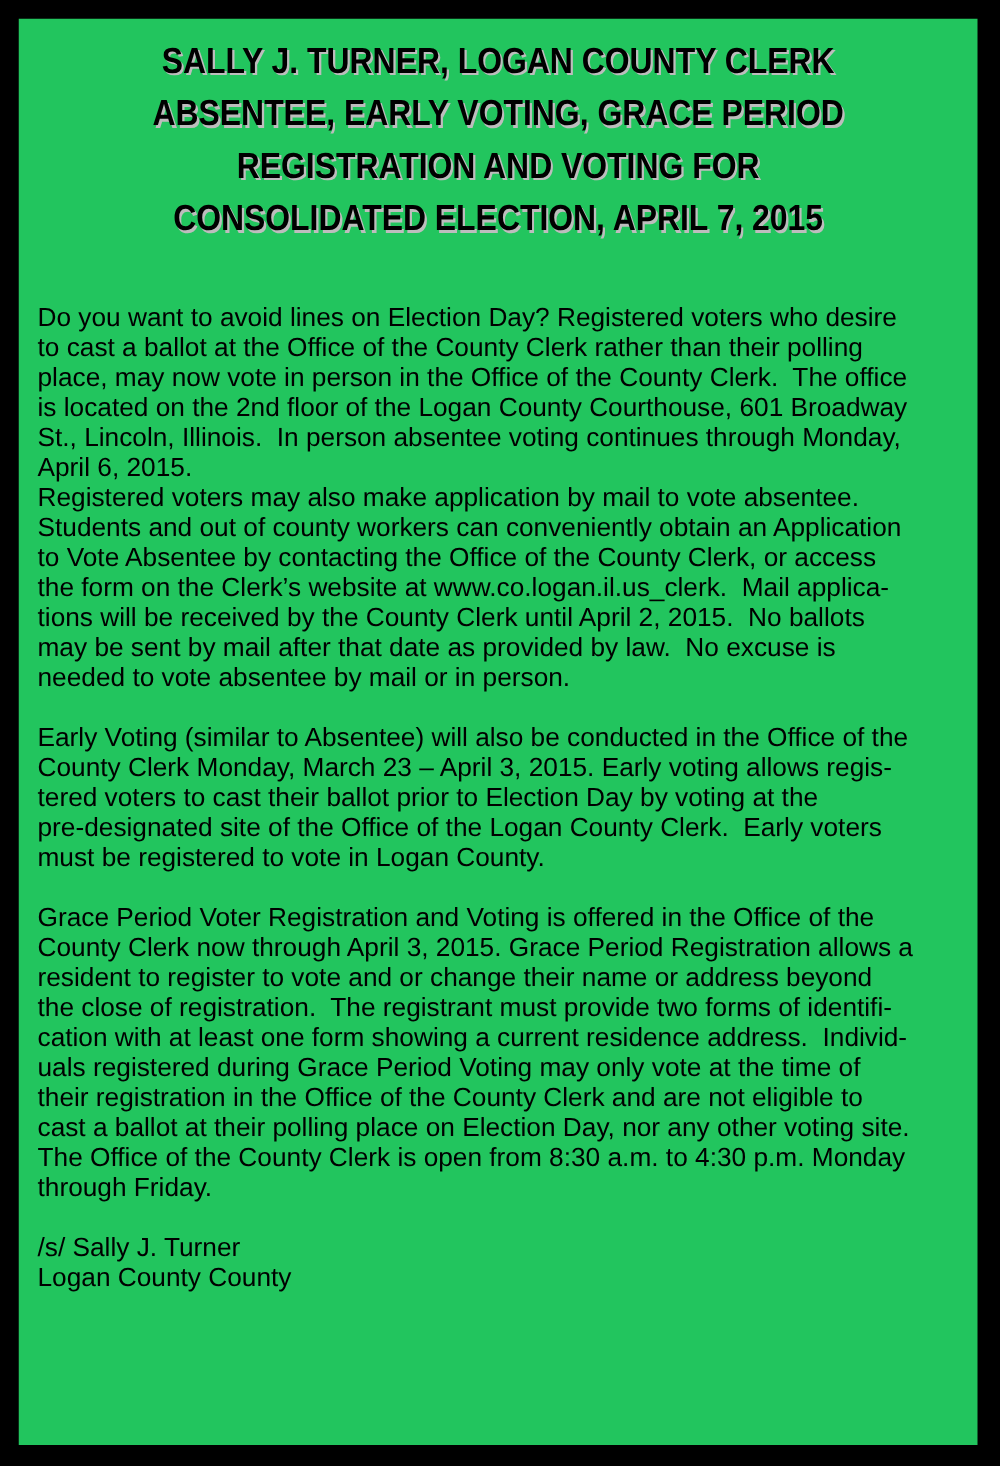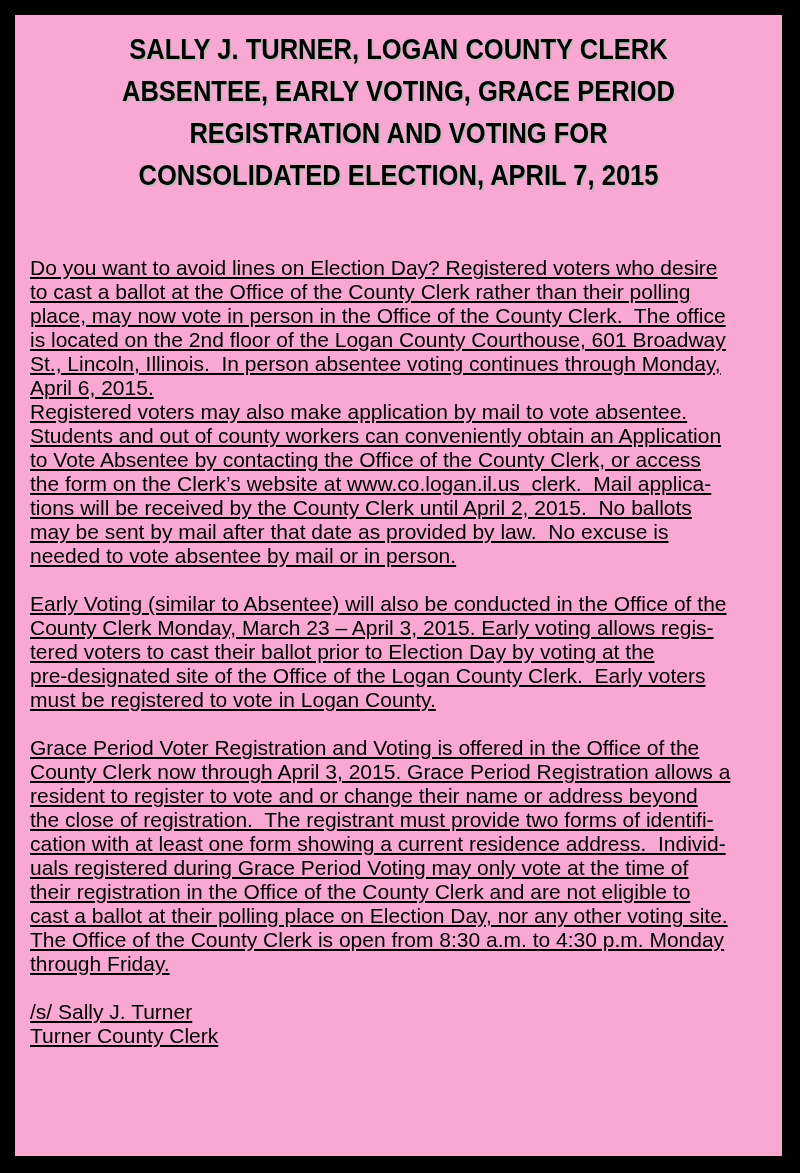--- a/index.html
+++ b/index.html
@@ -13,42 +13,41 @@
     position: relative;
     overflow: hidden;
     font-family: "Liberation Sans", sans-serif;
   }
   .sheet {
     position: absolute;
     left: 15px;
     top: 15px;
     right: 18px;
     bottom: 17px;
-    background: #f9a8d4;
+    background: #22c55e;
     overflow: hidden;
   }
   .title {
     margin: 13px 0 0 0;
     font-size: 29px;
     line-height: 42px;
     font-weight: bold;
     color: #000000;
     text-align: center;
     white-space: pre;
     transform: scaleX(0.88);
     transform-origin: 50% 0;
     text-shadow: 2px 2px 0 #bdbdbd;
     letter-spacing: 0px;
   }
   .doc-body {
-    margin: 60px 12px 0 15px;
+    margin: 47px 12px 0 15px;
     font-size: 21px;
     line-height: 24px;
     color: #000000;
-    text-decoration: underline;
   }
   .block {
     margin: 0 0 24px 0;
     white-space: pre;
     font-size: 21px;
     line-height: 24px;
   }
   .block:last-child {
     margin-bottom: 0;
   }
@@ -84,15 +83,15 @@
 County Clerk now through April 3, 2015. Grace Period Registration allows a
 resident to register to vote and or change their name or address beyond
 the close of registration.  The registrant must provide two forms of identifi-
 cation with at least one form showing a current residence address.  Individ-
 uals registered during Grace Period Voting may only vote at the time of
 their registration in the Office of the County Clerk and are not eligible to
 cast a ballot at their polling place on Election Day, nor any other voting site.
 The Office of the County Clerk is open from 8:30 a.m. to 4:30 p.m. Monday
 through Friday.</p>
     <p class="block">/s/ Sally J. Turner
-Turner County Clerk</p>
+Logan County County</p>
   </div>
 </div>
 
 </body></html>

